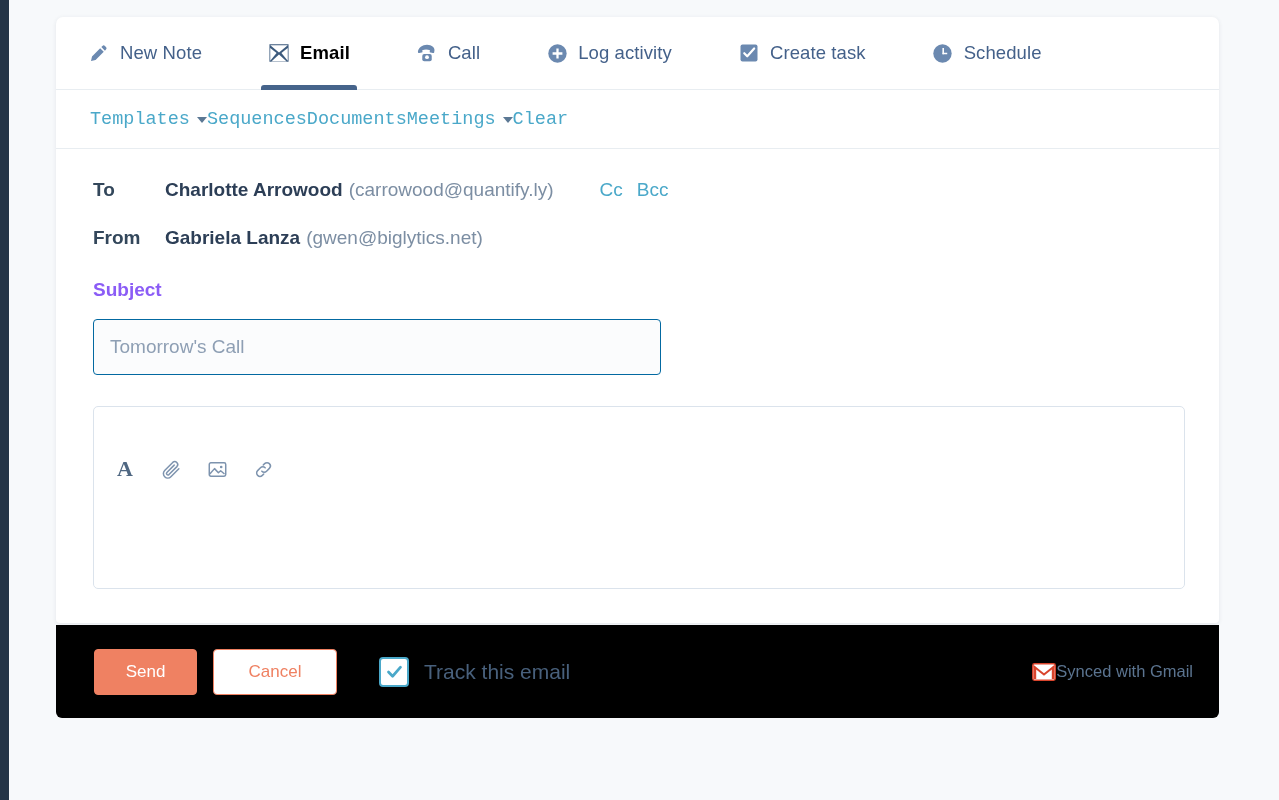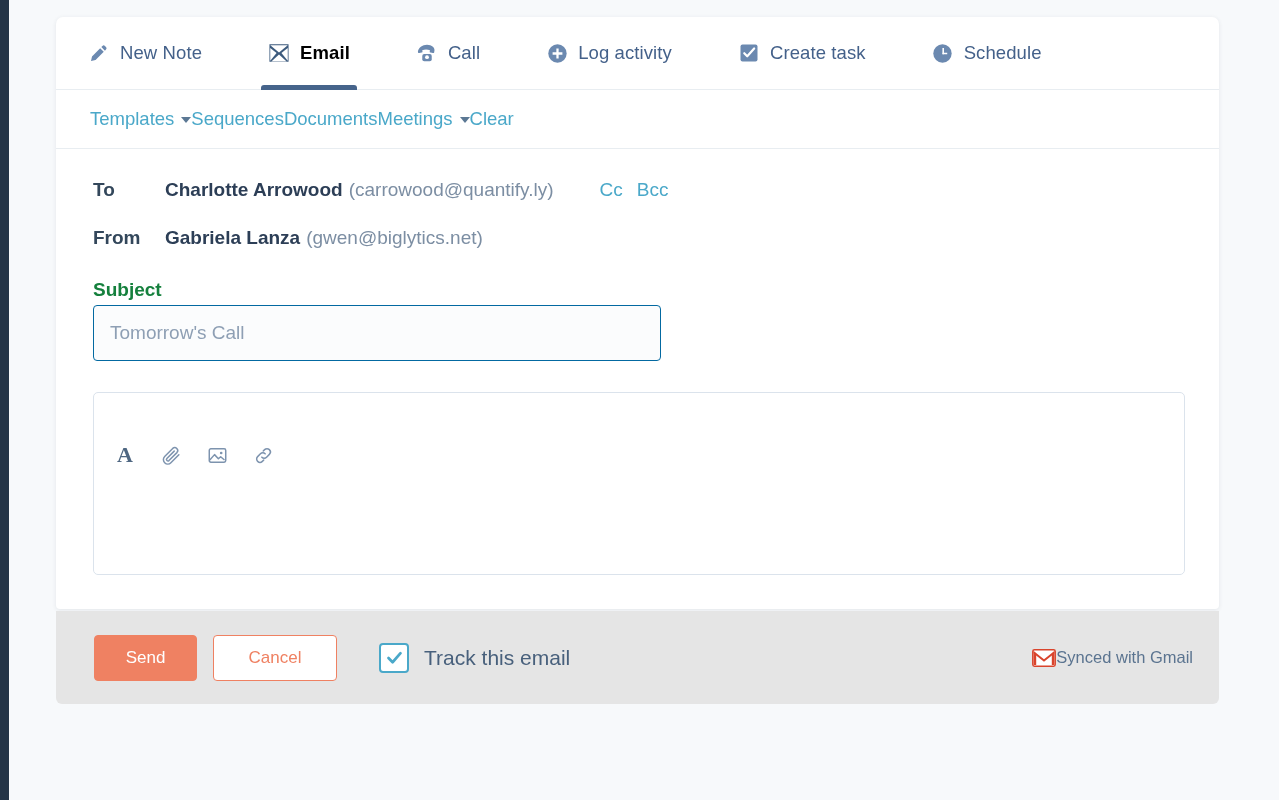--- a/index.html
+++ b/index.html
@@ -94,20 +94,21 @@
     box-sizing: border-box;
   }
   .subitem {
     display: flex;
     align-items: center;
     gap: 7px;
     color: #4aa8c9;
     font-size: 18.5px;
     cursor: pointer;
     white-space: nowrap;
+    font-family: Liberation Mono, monospace;
   }
   .subitem + .subitem { margin-left: 0; }
   .sub-sequences { margin-left: 74px; }
   .sub-documents { margin-left: 68px; }
   .sub-meetings  { margin-left: 65px; }
   .sub-clear     { margin-left: auto; margin-right: 5px; }
   .caret {
     width: 0; height: 0;
     border-left: 5px solid transparent;
     border-right: 5px solid transparent;
@@ -150,23 +151,23 @@
   }
   .cc-link {
     color: #4aa8c9;
     cursor: pointer;
     font-size: 19px;
   }
 
   .subject-label {
     font-weight: 700;
     font-size: 19px;
-    color: #15803d;
+    color: #8b5cf6;
     margin-top: 30px;
-    margin-bottom: 4px;
+    margin-bottom: 18px;
   }
   .subject-input {
     display: block;
     width: 568px;
     height: 56px;
     box-sizing: border-box;
     border: 1px solid #0369a1;
     border-radius: 4px;
     background: #fbfcfd;
     padding: 0 16px;
@@ -214,21 +215,21 @@
     font-family: "Liberation Serif", serif;
     font-size: 22px;
     font-weight: 700;
     color: #4f6782;
     line-height: 1;
   }
 
   
   .footer {
     margin-top: 2px;
-    background: #e5e5e5;
+    background: #000000;
     border-radius: 0 0 6px 6px;
     height: 93px;
     display: flex;
     align-items: center;
     padding: 0 26px 0 38px;
     box-sizing: border-box;
   }
   .btn {
     font-family: "Liberation Sans", sans-serif;
     font-size: 17px;

